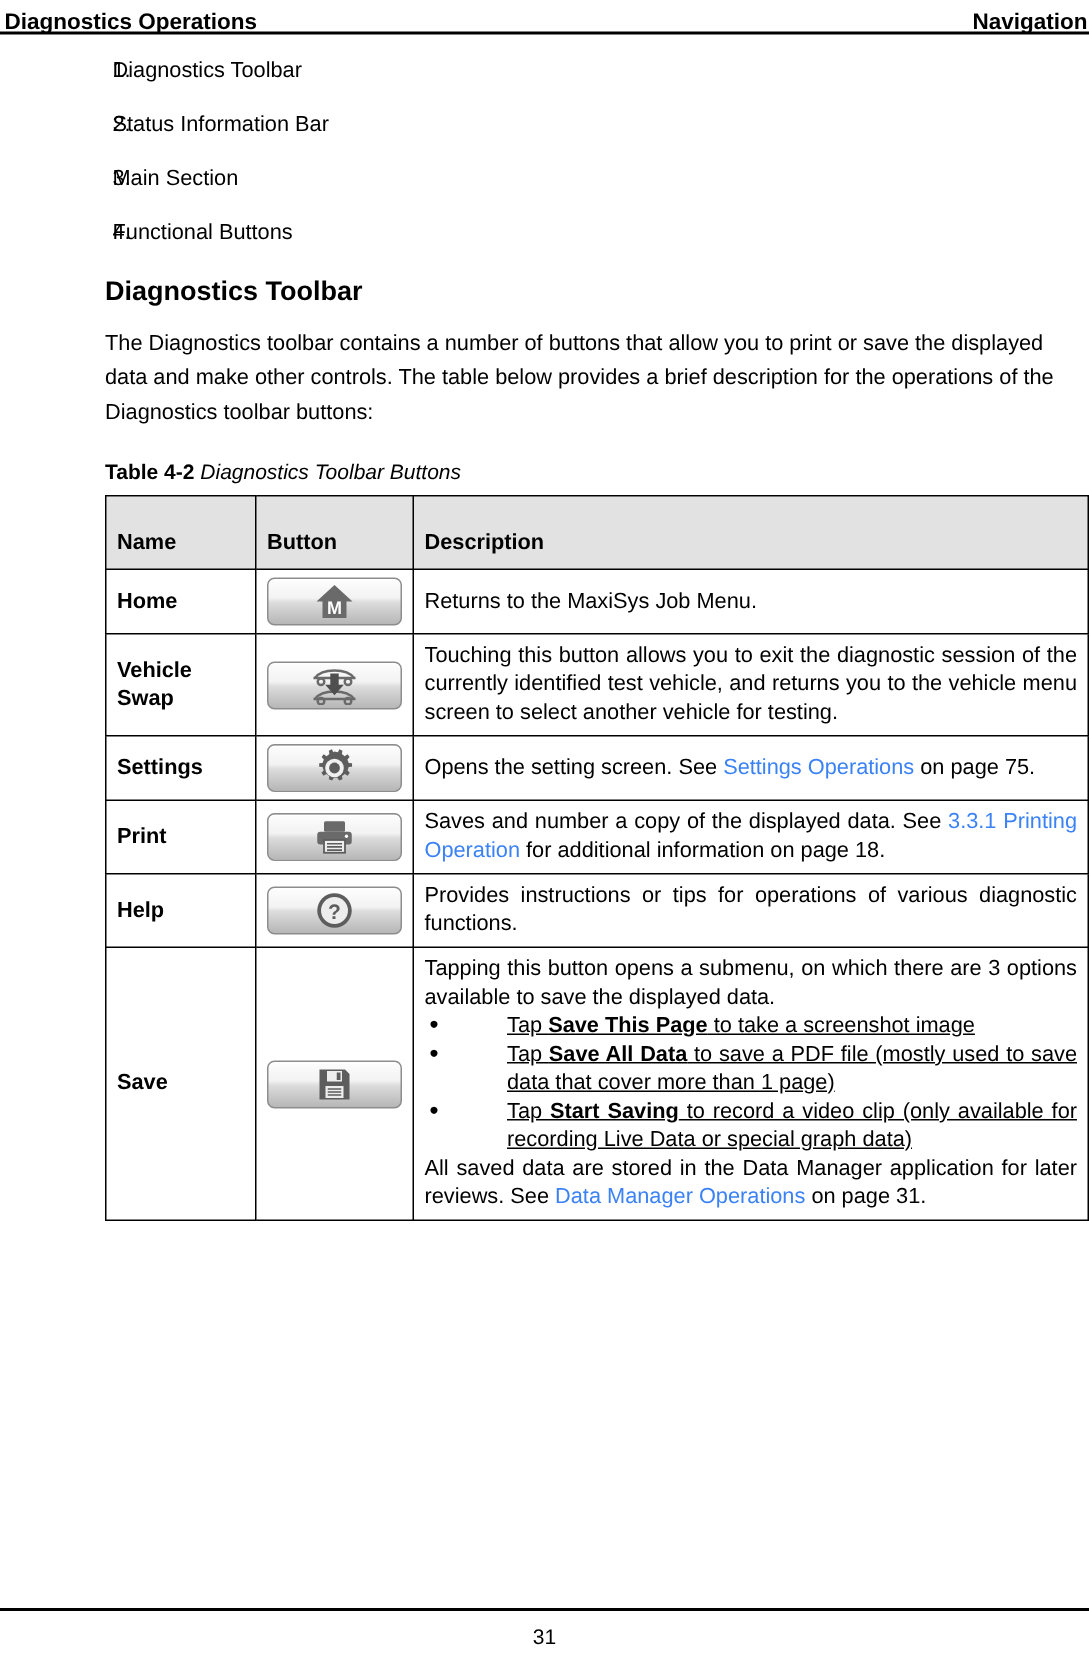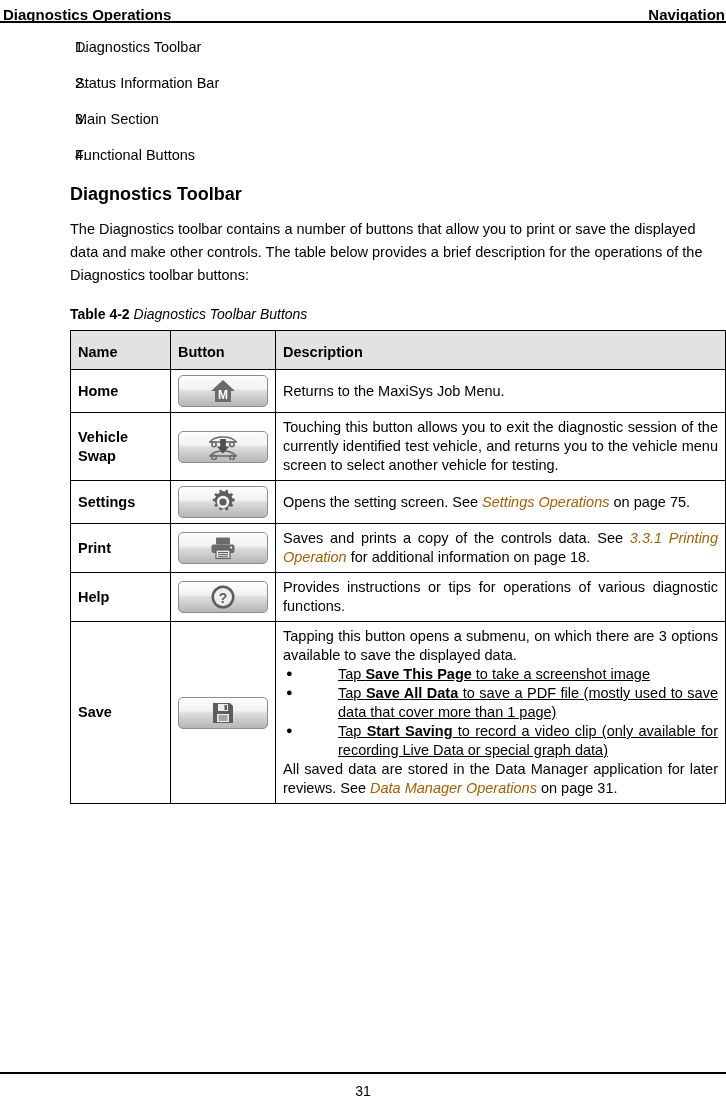--- a/index.html
+++ b/index.html
@@ -104,21 +104,21 @@
     vertical-align: middle;
     padding: 5px 7px;
     font-size: 14.5px;
     line-height: 19px;
   }
   table.btn-table thead th {
     background: #e2e2e2;
     font-weight: bold;
     text-align: left;
     height: 26px;
-    padding-top: 8px;
+    padding-top: 18px;
     padding-bottom: 4px;
     margin-left: 44px;
   }
   col.c-name  { width: 100px; }
   col.c-btn   { width: 105px; }
   col.c-desc  { width: 450px; }
 
   td.cell-name {
     font-weight: bold;
     padding-left: 8px;
@@ -132,22 +132,21 @@
     text-align: justify;
     text-justify: inter-word;
     padding: 6px 9px 6px 10px;
     vertical-align: middle;
   }
   td.cell-desc.top {
     vertical-align: top;
   }
 
   a.xref, .xref {
-    color: #a16207;
-    font-style: italic;
+    color: #3b82f6;
     text-decoration: none;
   }
   .bold-inline { font-weight: bold; }
 
   
   ul.sub-bullets {
     list-style: none;
     margin: 0;
     padding: 0;
   }
@@ -321,21 +320,21 @@
               <circle cx="22" cy="11.5" r="1.1" fill="#ffffff"></circle>
               <rect x="7" y="14" width="14" height="8.5" fill="#eeeeee" stroke="#5d5d5d" stroke-width="1.2"></rect>
               <g stroke="#5d5d5d" stroke-width="1.1">
                 <path d="M9 16.5 h10"></path>
                   <path d="M9 18.6 h10"></path>
                   <path d="M9 20.7 h10"></path>
               </g>
             </svg>
           </span>
         </td>
-        <td class="cell-desc"><span>Saves and prints a copy of the controls data. See </span><span class="xref">3.3.1 Printing Operation</span><span> for additional information on page 18.</span></td>
+        <td class="cell-desc"><span>Saves and number a copy of the displayed data. See </span><span class="xref">3.3.1 Printing Operation</span><span> for additional information on page 18.</span></td>
       </tr>
 
       <tr>
         <td class="cell-name">Help</td>
         <td class="cell-btn">
           <span class="tool-btn">
             <svg width="26" height="26" viewBox="0 0 26 26">
               <circle cx="13" cy="13" r="11.5" fill="#5d5d5d"></circle>
               <circle cx="13" cy="13" r="9" fill="#ededed"></circle>
               <text x="13" y="18.5" font-family="Liberation Sans, sans-serif" font-size="14" font-weight="bold" fill="#5d5d5d" text-anchor="middle">?</text>

